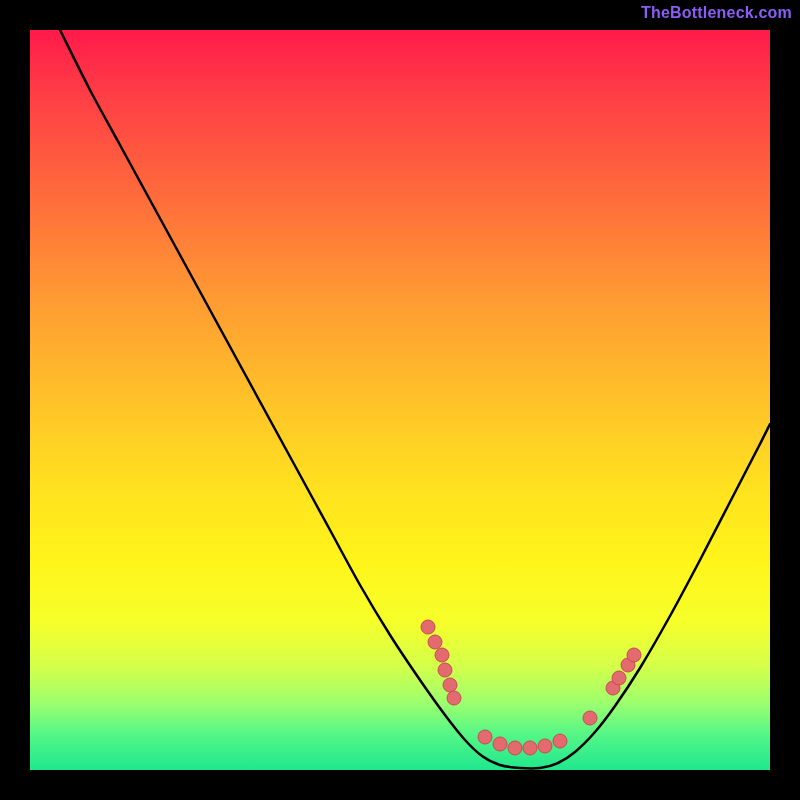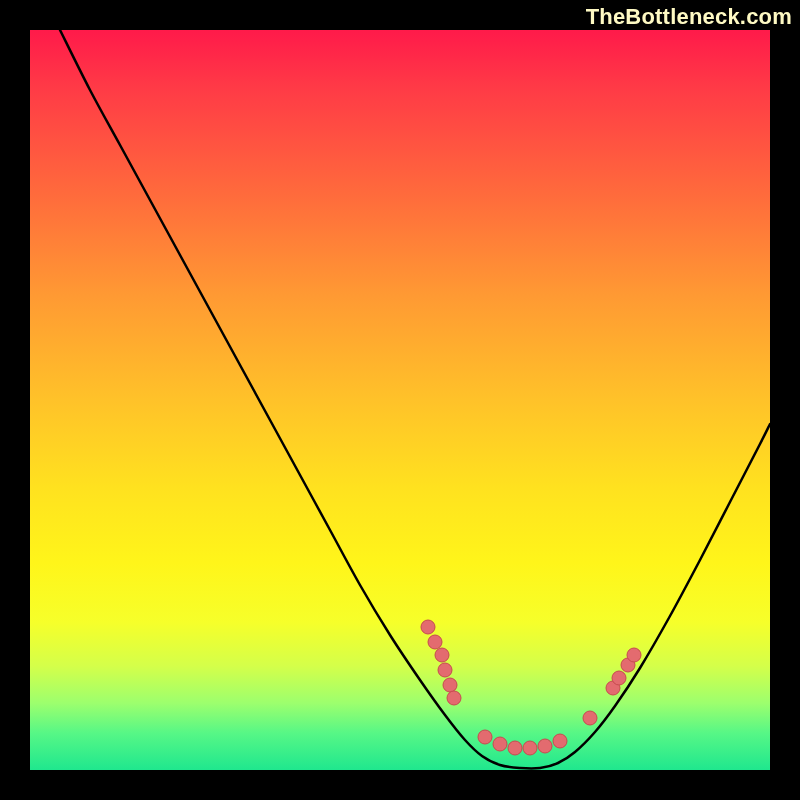--- a/index.html
+++ b/index.html
@@ -28,23 +28,23 @@
       #d4ff4a 86%,
       #9cff6e 91%,
       #57f786 95%,
       #1fe78e 100%);
   }
   .watermark {
     position: absolute;
     top: 4px;
     right: 8px;
     font-family: Arial, Helvetica, sans-serif;
-    font-size: 22px;
+    font-size: 16px;
     font-weight: 600;
-    color: #fef9c3;
+    color: #8b5cf6;
     letter-spacing: 0.2px;
   }
   svg.plot {
     position: absolute;
     left: 30px;
     top: 30px;
     width: 740px;
     height: 740px;
   }
 </style>

